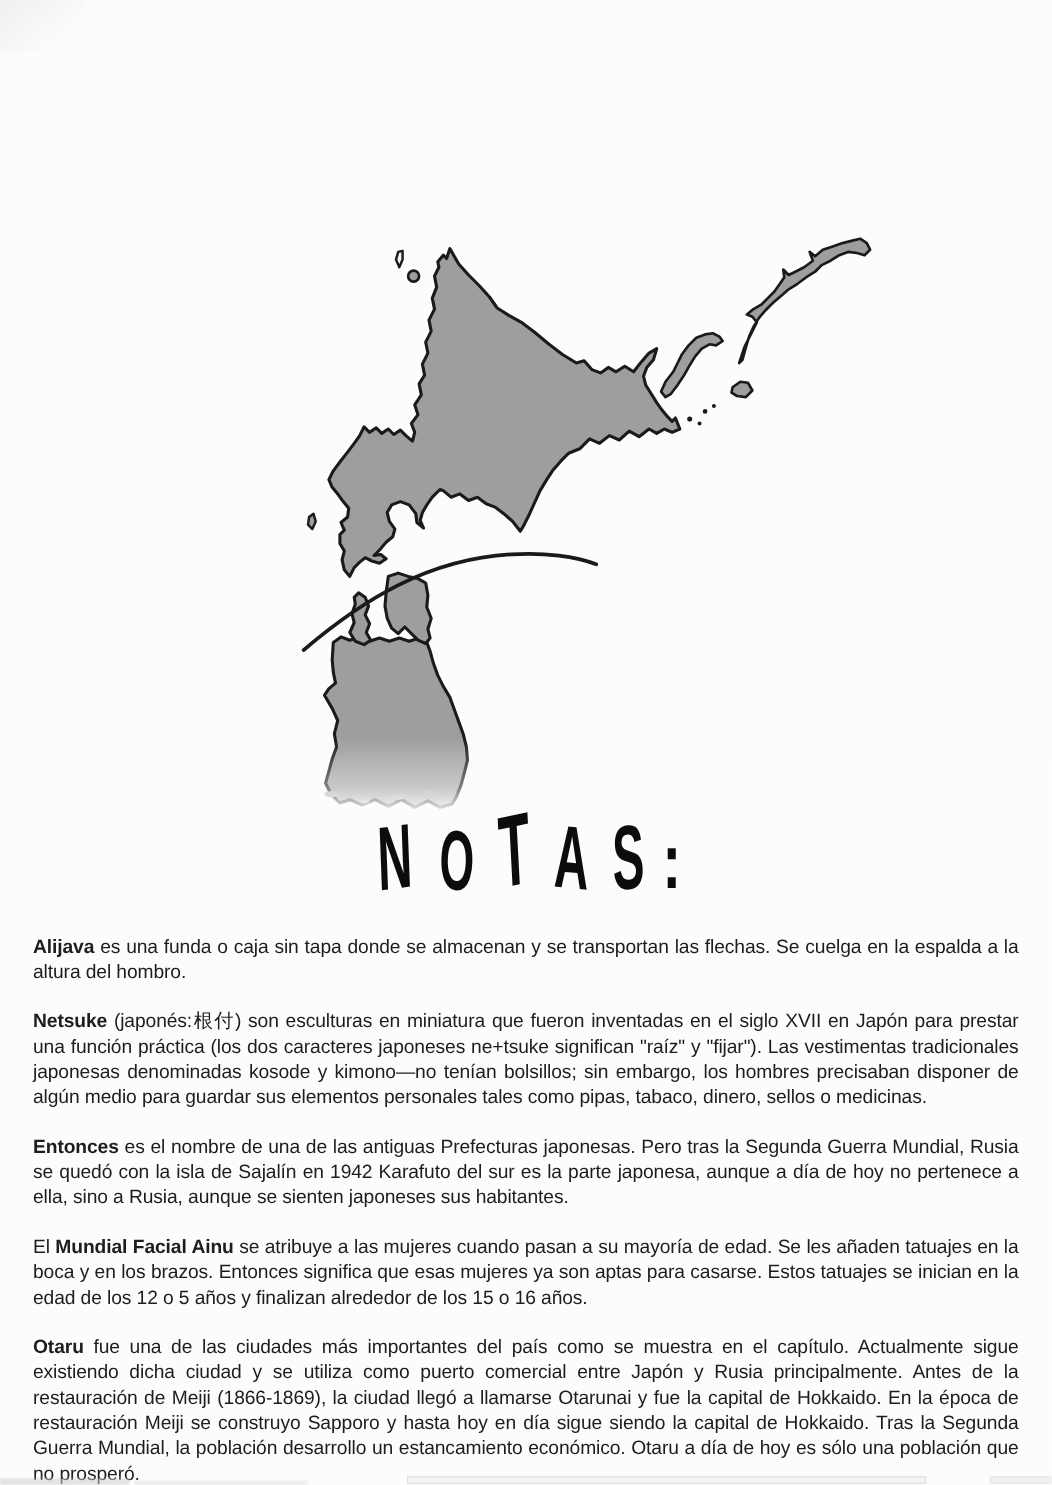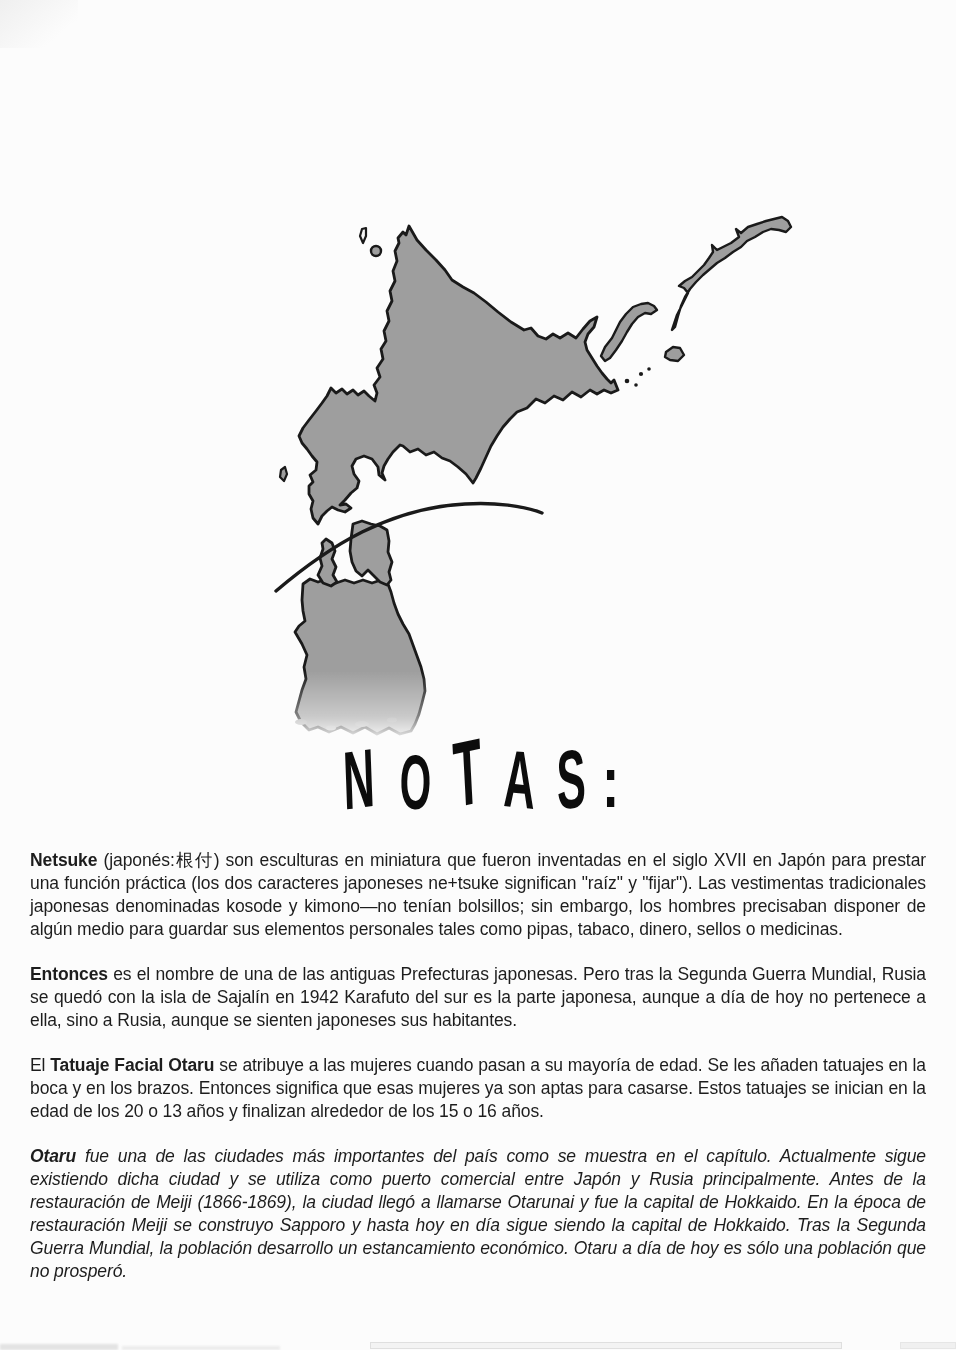--- a/index.html
+++ b/index.html
@@ -13,21 +13,21 @@
   .title span{display:inline-block;transform-origin:50% 62%;margin:0 2px;}
   .title span:nth-child(1){transform:scale(.62,1.18) rotate(-4deg);}
   .title span:nth-child(2){transform:scale(.58,1.10) rotate(3deg) translateY(2px);}
   .title span:nth-child(3){transform:scale(.66,1.32) rotate(-6deg) translateY(-4px);}
   .title span:nth-child(4){transform:scale(.62,1.16) rotate(3deg);}
   .title span:nth-child(5){transform:scale(.62,1.18) rotate(-3deg);}
   .title span:nth-child(6){transform:scale(.74,1.02) translateY(2px);}
   .notes{position:absolute;left:30px;top:849px;width:896px;color:#1d1d1d;}
   .notes p{margin:0 0 22px 0;font-size:17.5px;line-height:23px;text-align:justify;
     letter-spacing:-0.1px;}
-  .notes p:last-child{margin-bottom:0;font-style:italic;}
+  .notes p:last-child{margin-bottom:0;}
   .notes b{font-weight:bold;}
   .scan-edge{position:absolute;left:0;bottom:0;width:956px;height:9px;}
   .scan-edge div{position:absolute;bottom:0;}
   .scan-edge .s1{left:0;width:118px;height:6px;background:#cfcfcf;opacity:.55;filter:blur(1px);}
   .scan-edge .s2{left:122px;width:158px;height:4px;background:#e2e2e2;opacity:.6;filter:blur(1px);}
   .scan-edge .s3{left:370px;width:470px;height:5px;bottom:1px;background:#f1f1f1;border:1px solid #d9d9d9;opacity:.8;}
   .scan-edge .s4{left:900px;width:54px;height:5px;bottom:1px;background:#ececec;border:1px solid #dddddd;opacity:.7;}
 </style>
 </head>
 <body>
@@ -82,23 +82,24 @@
         <circle cx="649" cy="369" r="1.8"></circle>
       </g>
 
       <path fill="none" stroke-width="3.4" d="M276,591 C330,545 390,508 465,504 C495,502 524,506 542,513"></path>
     </g>
   </svg>
 
   <h1 class="title"><span>N</span><span>O</span><span>T</span><span>A</span><span>S</span><span>:</span></h1>
 
   <section class="notes">
+    <p><span></span><b>Alijava</b><span> es una funda o caja sin tapa donde se almacenan y se transportan las flechas. Se cuelga en la espalda a la altura del hombro.</span></p>
     <p><span></span><b>Netsuke</b><span> (japonés:根付) son esculturas en miniatura que fueron inventadas en el siglo XVII en Japón para prestar una función práctica (los dos caracteres japoneses ne+tsuke significan "raíz" y "fijar"). Las vestimentas tradicionales japonesas denominadas kosode y kimono—no tenían bolsillos; sin embargo, los hombres precisaban disponer de algún medio para guardar sus elementos personales tales como pipas, tabaco, dinero, sellos o medicinas.</span></p>
     <p><span></span><b>Entonces</b><span> es el nombre de una de las antiguas Prefecturas japonesas. Pero tras la Segunda Guerra Mundial, Rusia se quedó con la isla de Sajalín en 1942  Karafuto del sur es la parte japonesa, aunque a día de hoy no pertenece a ella, sino a Rusia, aunque se sienten japoneses sus habitantes.</span></p>
-    <p><span>El </span><b>Tatuaje Facial Otaru</b><span> se atribuye a las mujeres cuando pasan a su mayoría de edad. Se les añaden tatuajes en la boca y en los brazos. Entonces significa que esas mujeres ya son aptas para casarse. Estos tatuajes se inician en la edad de los 20 o 13 años y finalizan alrededor de los 15 o 16 años.</span></p>
+    <p><span>El </span><b>Mundial Facial Ainu</b><span> se atribuye a las mujeres cuando pasan a su mayoría de edad. Se les añaden tatuajes en la boca y en los brazos. Entonces significa que esas mujeres ya son aptas para casarse. Estos tatuajes se inician en la edad de los 12 o 5 años y finalizan alrededor de los 15 o 16 años.</span></p>
     <p><span></span><b>Otaru</b><span> fue una de las ciudades más importantes del país como se muestra en el capítulo. Actualmente sigue existiendo dicha ciudad y se utiliza como puerto comercial entre Japón y Rusia principalmente. Antes de la restauración de Meiji (1866-1869), la ciudad llegó a llamarse Otarunai y fue la capital de Hokkaido. En la época de restauración Meiji se construyo Sapporo y hasta hoy en día sigue siendo la capital de Hokkaido. Tras la Segunda Guerra Mundial, la población desarrollo un estancamiento económico. Otaru a día de hoy es sólo una población que no prosperó.</span></p>
   </section>
 
   <div class="scan-edge">
     <div class="s1"></div>
     <div class="s2"></div>
     <div class="s3"></div>
     <div class="s4"></div>
   </div>
 

